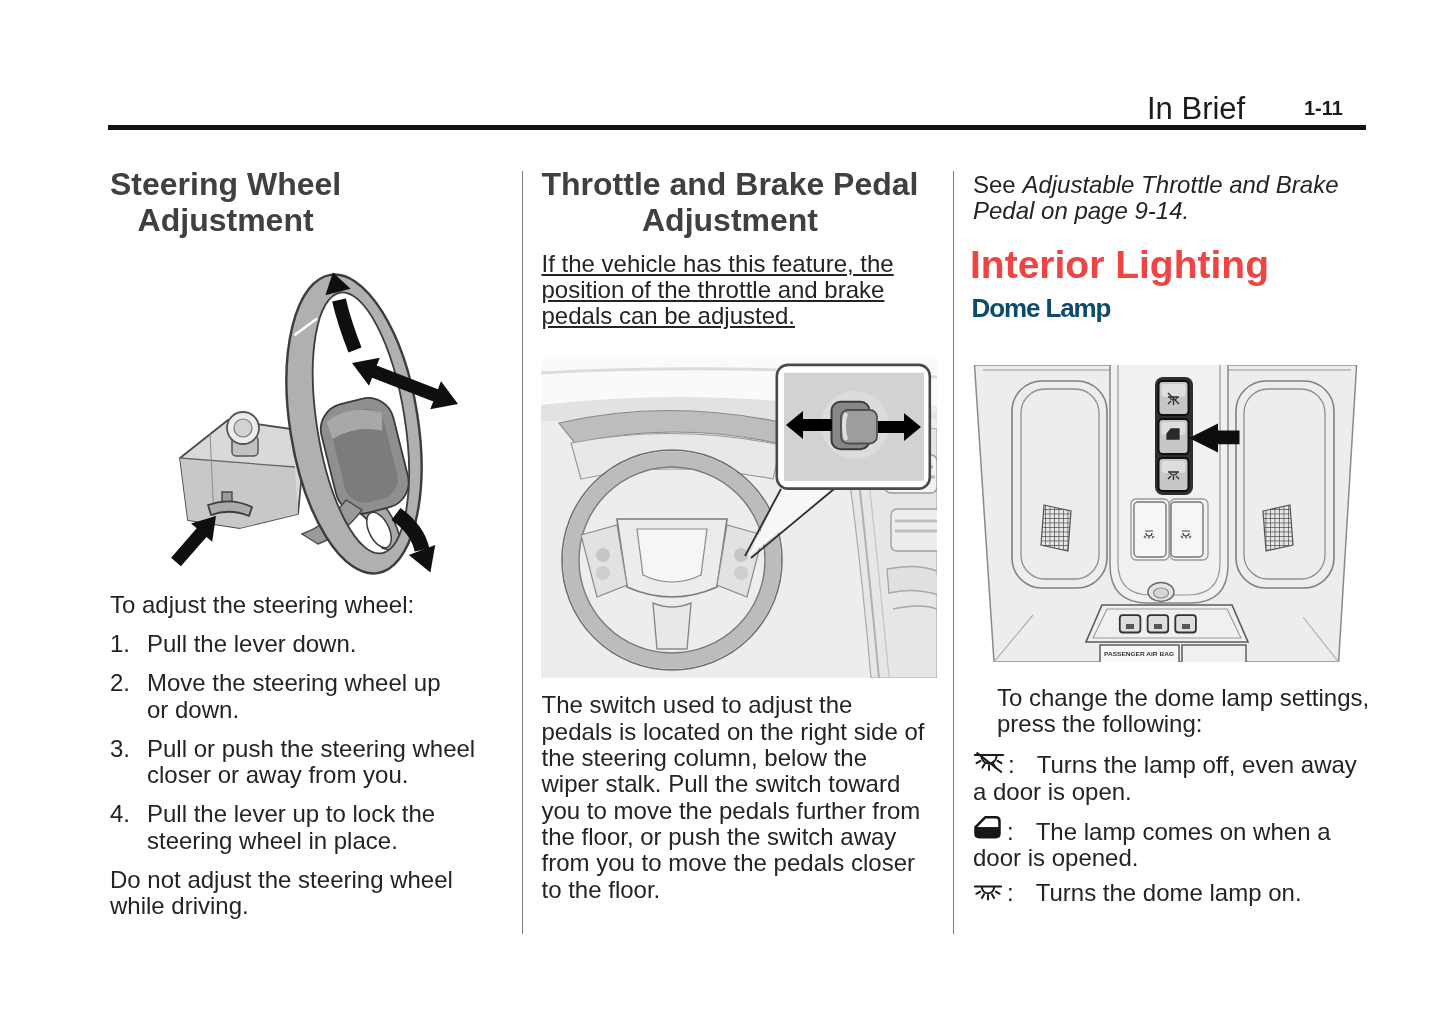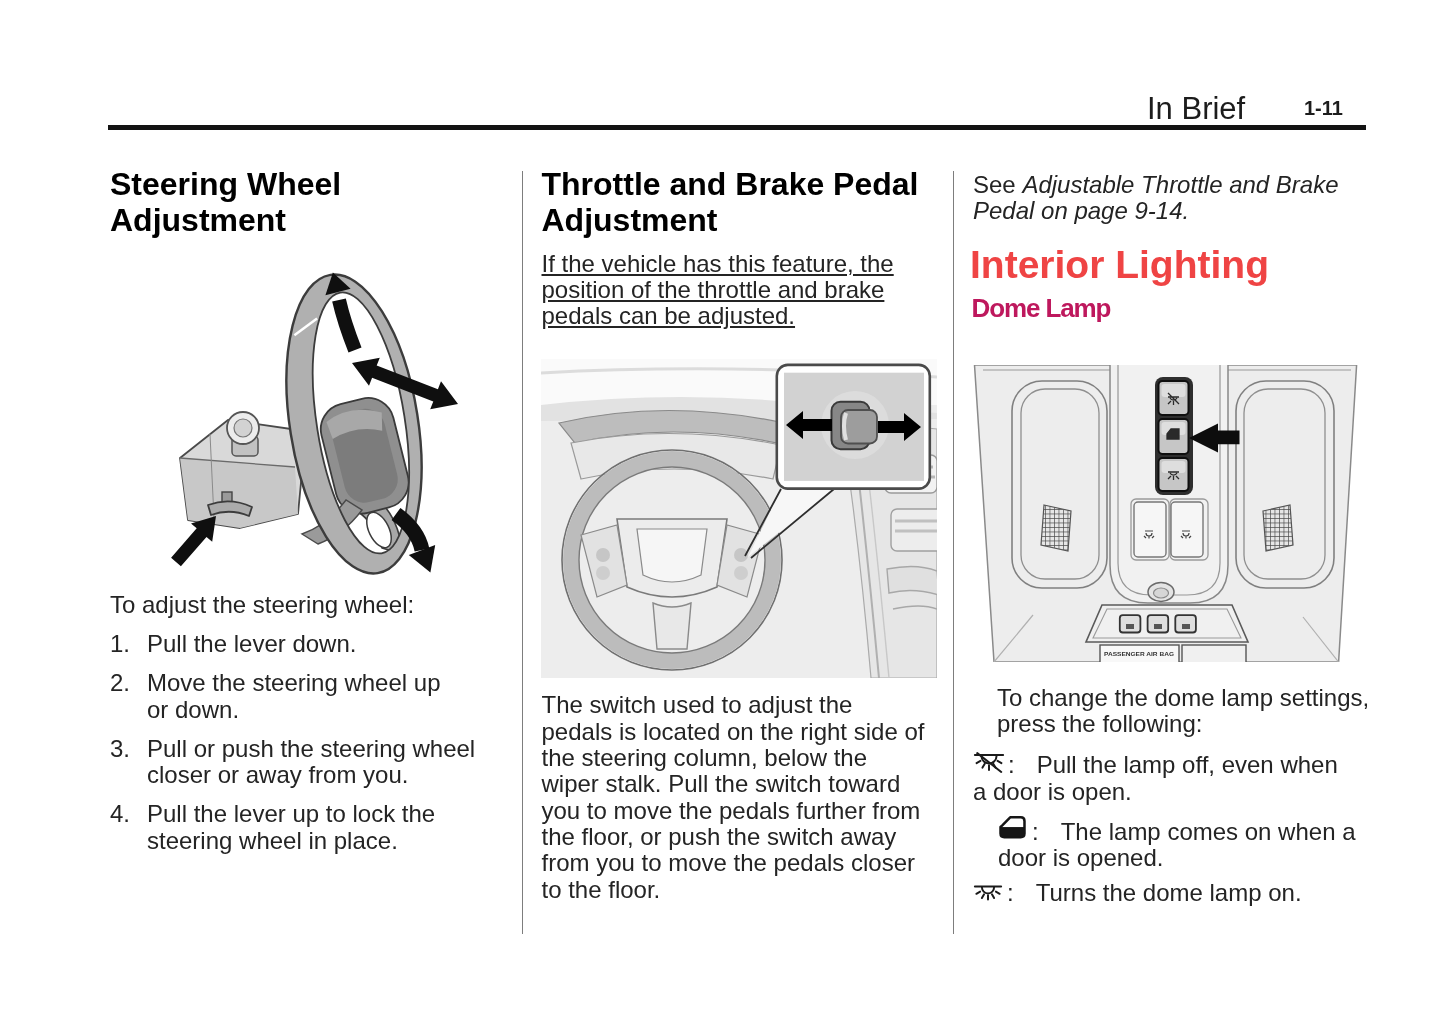--- a/index.html
+++ b/index.html
@@ -1,20 +1,20 @@
 <!DOCTYPE html>
 <html><head>
 <meta charset="utf-8">
 <style>
   html,body{margin:0;padding:0;}
   body{width:1445px;height:1026px;background:#fff;font-family:"Liberation Sans",sans-serif;color:#242424;position:relative;overflow:hidden;}
   .abs{position:absolute;}
   .h1{font-weight:bold;font-size:39px;line-height:43px;color:#ef4444;}
-  .h2{font-weight:bold;font-size:32px;line-height:35.5px;color:#000000;}
-  .h3{font-weight:bold;font-size:26px;line-height:31px;color:#be185d;letter-spacing:-1.1px;}
+  .h2{font-weight:bold;font-size:32px;line-height:35.5px;color:#404040;text-align:center;}
+  .h3{font-weight:bold;font-size:26px;line-height:31px;color:#0c4a6e;letter-spacing:-1.1px;}
   .body{font-size:24px;line-height:26.35px;}
   .body p{margin:0 0 12.8px 0;}
   .li{position:relative;padding-left:37px;margin:0 0 12.8px 0;}
   .li .num{position:absolute;left:0;top:0;}
   #rule{left:108px;top:125.2px;width:1258px;height:4.5px;background:#131313;}
   .vdiv{width:1.6px;top:171px;height:763px;background:#7d7d7d;}
 </style>
 </head>
 <body>
 
@@ -75,20 +75,21 @@
   </g>
 </svg>
 </div>
 
 <div class="abs body" style="left:110px;top:592px;width:400px;">
   <p>To adjust the steering wheel:</p>
   <div class="li"><span class="num">1.</span>Pull the lever down.</div>
   <div class="li"><span class="num">2.</span>Move the steering wheel up<br>or down.</div>
   <div class="li"><span class="num">3.</span>Pull or push the steering wheel<br>closer or away from you.</div>
   <div class="li"><span class="num">4.</span>Pull the lever up to lock the<br>steering wheel in place.</div>
+  <p>Do not adjust the steering wheel<br>while driving.</p>
 </div>
 
 <div class="abs h2" style="left:541.5px;top:167.2px;">Throttle and Brake Pedal<br>Adjustment</div>
 
 <div class="abs body" style="left:541.5px;top:250.8px;width:420px;text-decoration:underline;">
   <p>If the vehicle has this feature, the<br>position of the throttle and brake<br>pedals can be adjusted.</p>
 </div>
 
 <div class="abs" id="illu2" style="left:541px;top:359px;width:396px;height:319px;">
 <svg width="396" height="319" viewBox="0 0 396 319" xmlns="http://www.w3.org/2000/svg">
@@ -247,23 +248,23 @@
   <p>To change the dome lamp settings,<br>press the following:</p>
 </div>
 <div class="abs body" style="left:973px;top:752.3px;width:420px;">
   <p><svg width="32" height="22" viewBox="0 0 34 22" style="vertical-align:-1px;" xmlns="http://www.w3.org/2000/svg">
         <g stroke="#1a1a1a" stroke-width="2.1" fill="none" stroke-linecap="round">
           <path d="M2,2.5 H32"></path>
           <path d="M9,3.5 A8,8 0 0 0 25,3.5"></path>
           <path d="M26.1,8.7 L30.2,11.1 M21.5,11.8 L23.9,15.9 M17,13.5 L17,18.5 M12.5,11.8 L10.1,15.9 M7.9,8.7 L3.8,11.1"></path>
           <path d="M4.5,0.5 L30,20.5"></path>
         </g>
-      </svg><span style="margin-left:3px;">:</span><span style="margin-left:22px;">Pull the lamp off, even when</span><br>a door is open.</p>
-</div>
-<div class="abs body" style="left:998px;top:815.1px;width:420px;">
+      </svg><span style="margin-left:3px;">:</span><span style="margin-left:22px;">Turns the lamp off, even away</span><br>a door is open.</p>
+</div>
+<div class="abs body" style="left:973px;top:815.1px;width:420px;">
   <p><svg width="29" height="24" viewBox="0 0 30 24" style="vertical-align:1px;" xmlns="http://www.w3.org/2000/svg">
         <path d="M4.2,10.5 L12.6,2 H23.5 Q27.4,2 27.4,5.8 V18.8 Q27.4,22.6 23.5,22.6 H6.5 Q2.6,22.6 2.6,18.8 V12 Z" fill="#ffffff" stroke="#161616" stroke-width="2.6" stroke-linejoin="round"></path>
         <path d="M2.6,12.6 H27.4 V18.8 Q27.4,22.6 23.5,22.6 H6.5 Q2.6,22.6 2.6,18.8 Z" fill="#161616" stroke="#161616" stroke-width="1"></path>
       </svg><span style="margin-left:5px;">:</span><span style="margin-left:22px;">The lamp comes on when a</span><br>door is opened.</p>
 </div>
 <div class="abs body" style="left:973px;top:880.1px;width:420px;">
   <p><svg width="30" height="17" viewBox="0 0 32 17" style="vertical-align:0.5px;" xmlns="http://www.w3.org/2000/svg">
         <g stroke="#1a1a1a" stroke-width="2.1" fill="none" stroke-linecap="round">
           <path d="M2,2 H30"></path>
           <path d="M9.5,3 A6.5,6.5 0 0 0 22.5,3"></path>

